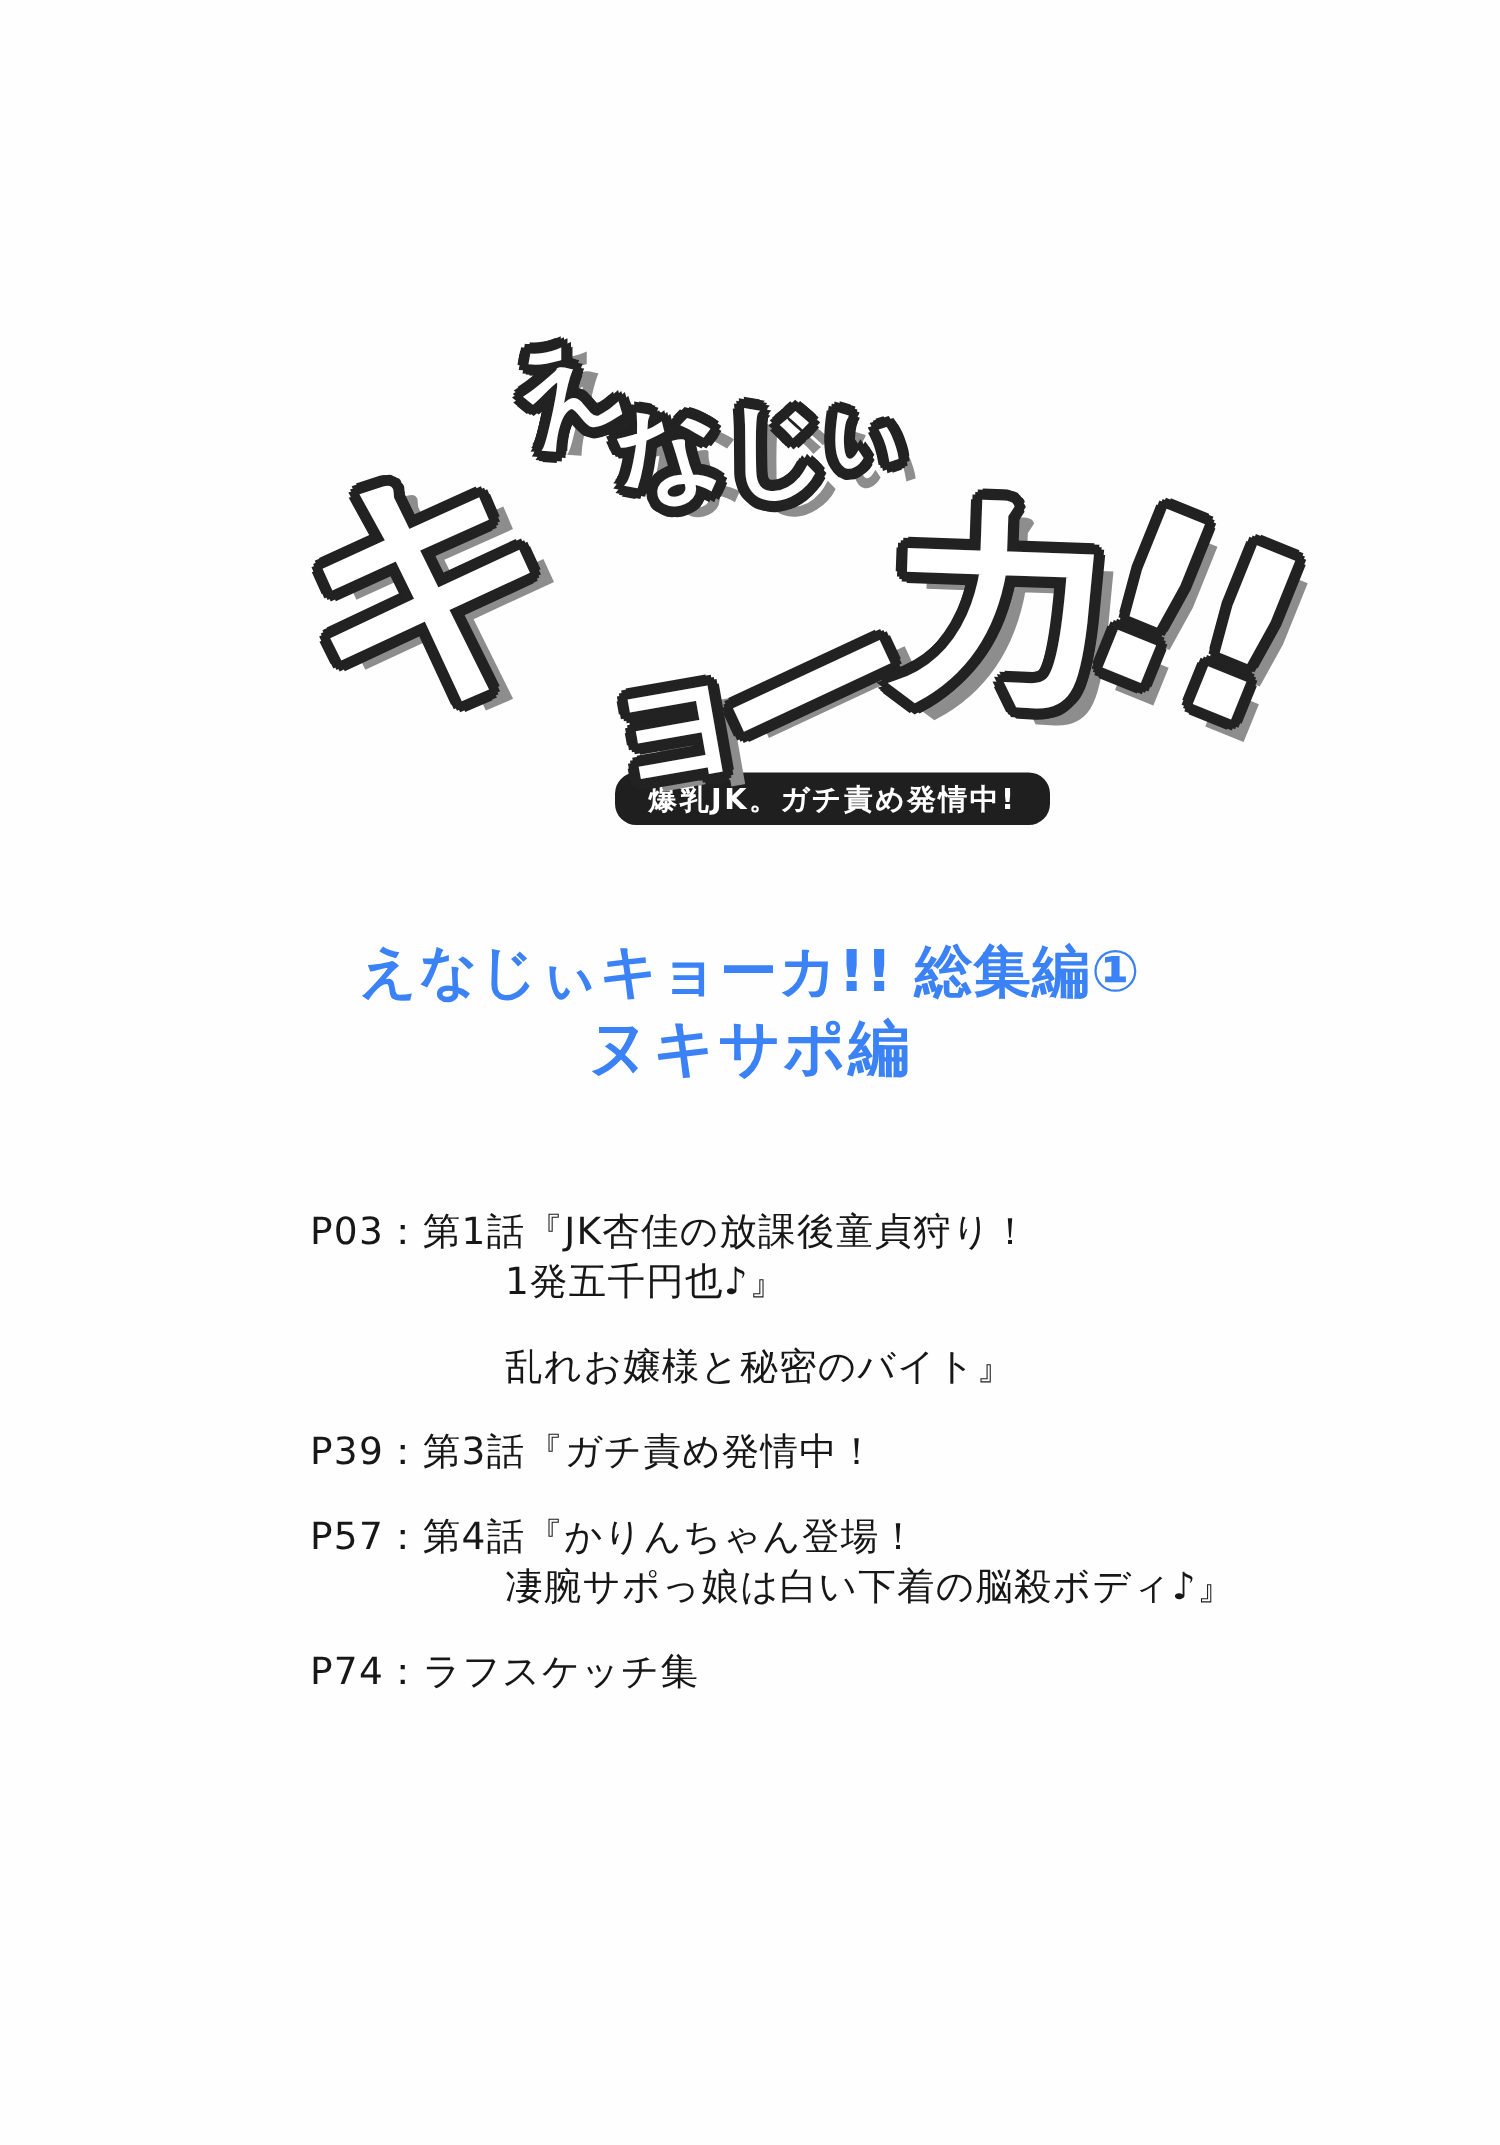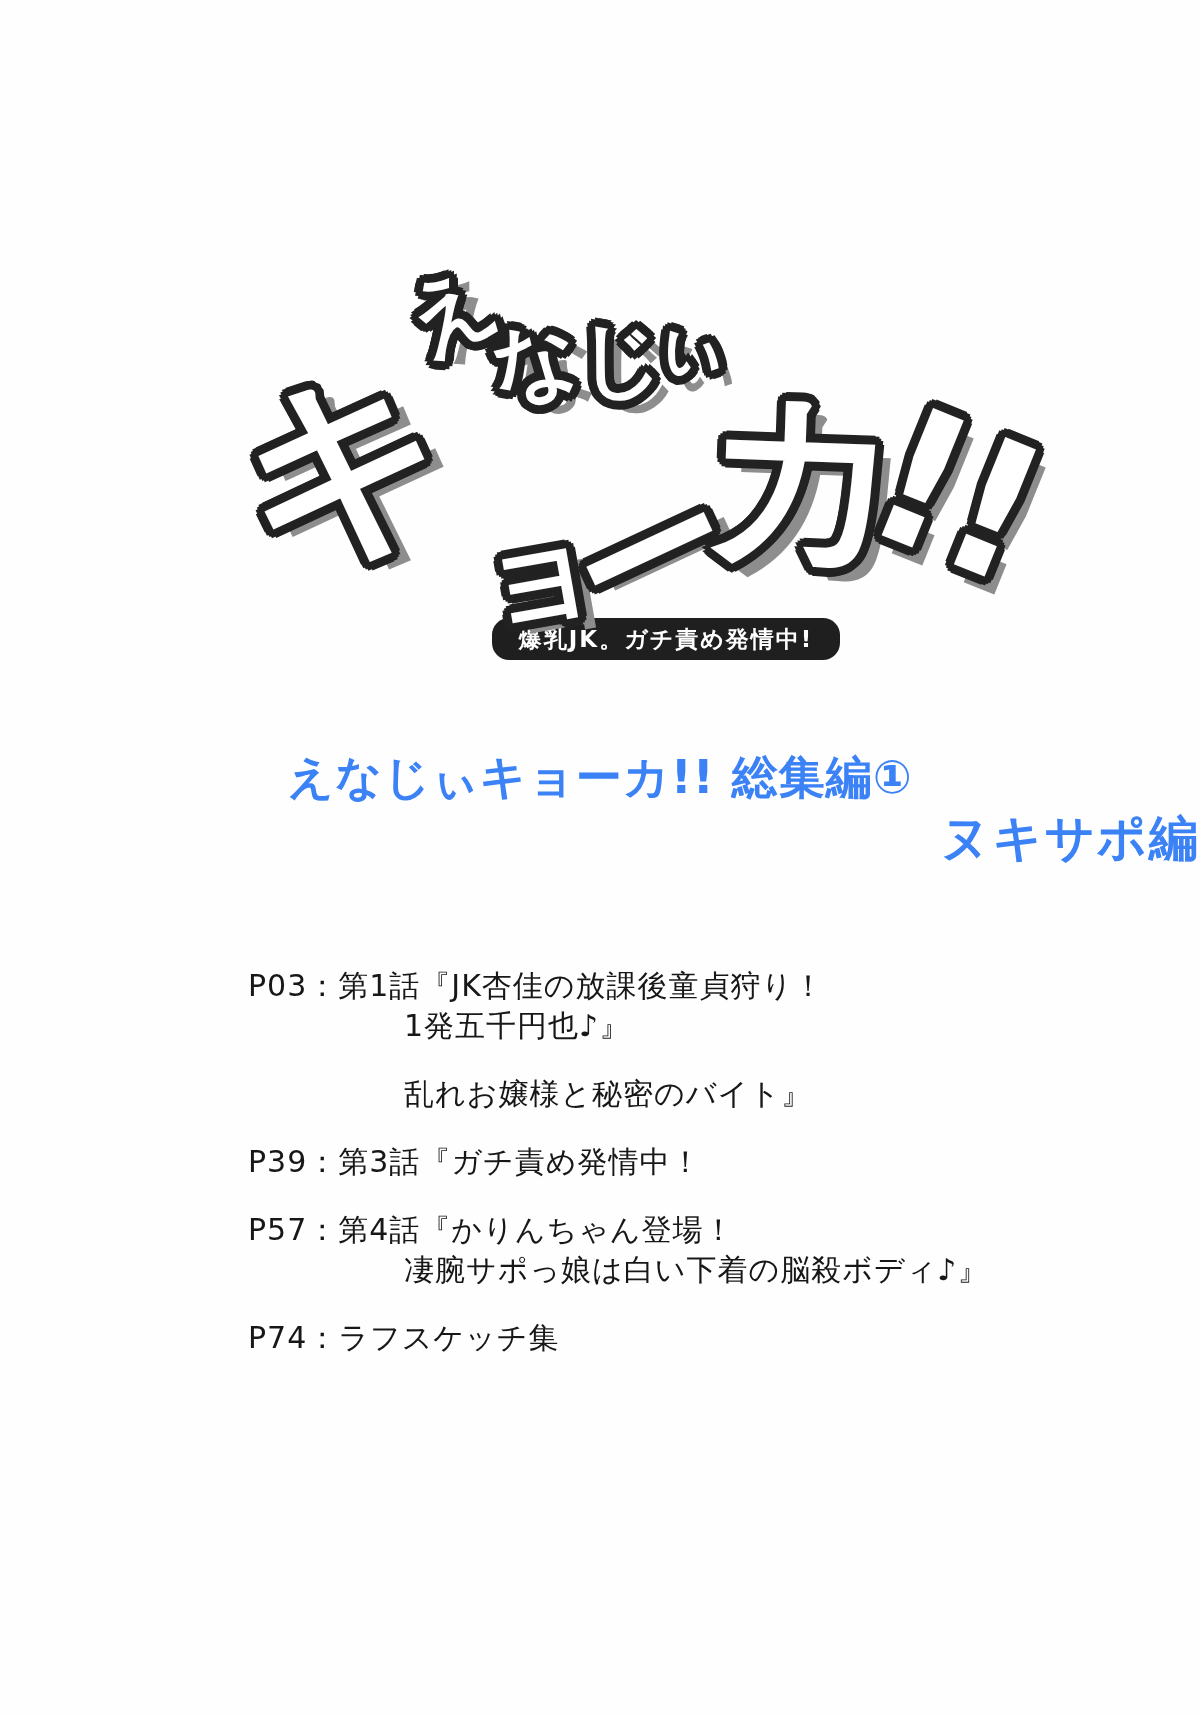--- a/index.html
+++ b/index.html
@@ -88,21 +88,20 @@
   .title-block .t1 {
     font-size: 46px;
     letter-spacing: 1px;
     line-height: 1.1;
   }
   .title-block .t2 {
     font-size: 49px;
     letter-spacing: 2px;
     margin-top: 9px;
     line-height: 1.1;
-    text-align: right;
   }
 
   
   .toc {
     position: absolute;
     left: 248px;
     top: 966px;
     right: 60px;
   }
   .toc .entry {

